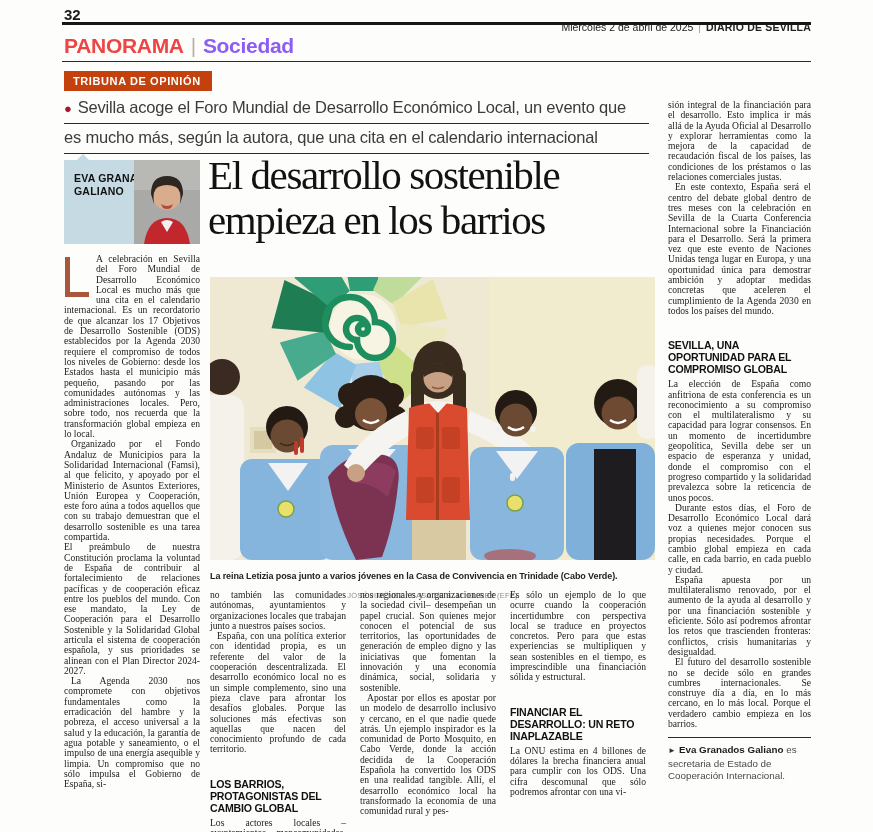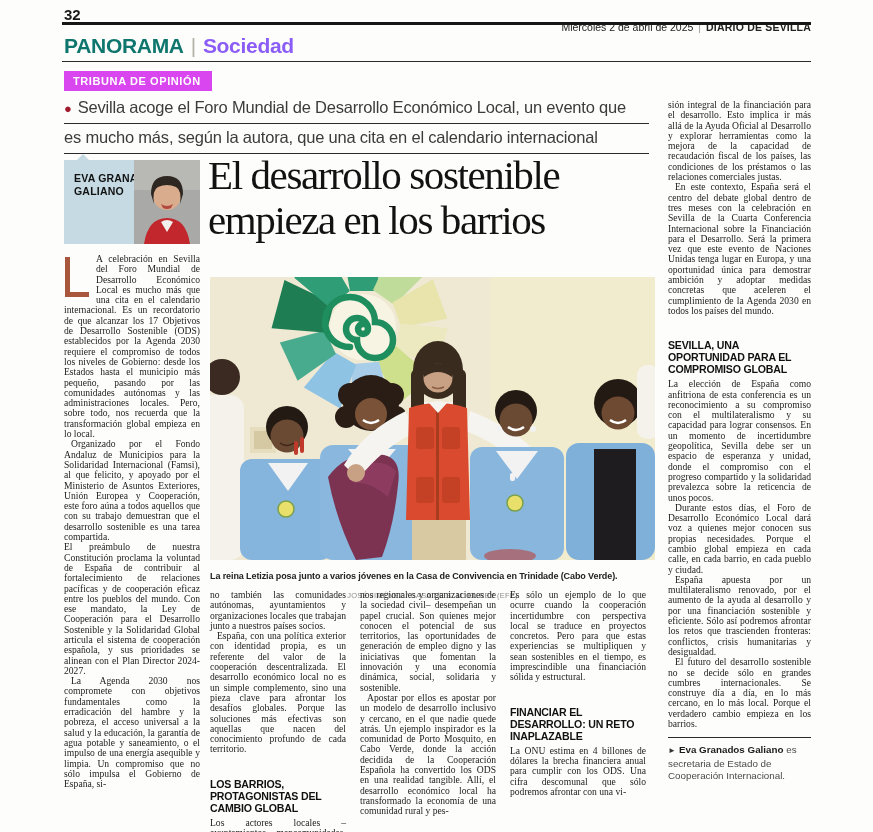--- a/index.html
+++ b/index.html
@@ -8,26 +8,26 @@
     position:relative; width:873px; height:832px; background:#fdfdfb;
     font-family:"Liberation Sans", sans-serif; color:#1a1a1a; overflow:hidden;
   }
   
   .pagenum { position:absolute; left:64px; top:6px; font-size:15px; font-weight:bold; letter-spacing:0; }
   .masthead { position:absolute; right:62px; top:9px; font-size:10.5px; color:#222;margin-top:12px; }
   .masthead .sep { color:#999; margin:0 5px; font-weight:normal; }
   .masthead .paper { font-weight:bold; letter-spacing:0.2px; }
   .rule-thick { position:absolute; left:62px; top:22px; width:749px; height:3px; background:#161616; }
   .section-row { position:absolute; left:64px; top:34px; font-size:21px; font-weight:bold; letter-spacing:-0.3px; }
-  .section-row .kicker-name { color:#0f766e; }
+  .section-row .kicker-name { color:#ef4444; }
   .section-row .sep { color:#b5b0a7; font-weight:normal; margin:0 7px; }
   .section-row .subsection { color:#8b5cf6; }
   .rule-thin { position:absolute; left:62px; top:61px; width:749px; height:1px; background:#2a2a2a; }
   
-  .badge { position:absolute; left:64px; top:71px; background:#d946ef; color:#fff;
+  .badge { position:absolute; left:64px; top:71px; background:#c2410c; color:#fff;
            font-size:11px; font-weight:bold; letter-spacing:0.6px; padding:4px 11px 4px 9px; }
   
   .standfirst { position:absolute; left:64px; top:94px; width:585px; }
   .standfirst .sline { font-size:16.5px; color:#3c3c3c; letter-spacing:-0.2px; padding:4px 0 6px 0; }
   .standfirst .bullet { color:#a11a2c; font-size:13px; margin-right:6px; }
   .standfirst .srule { height:1px; background:#2a2a2a; }
   
   .byline-box { position:absolute; left:64px; top:160px; width:136px; height:84px; background:#c5dae3; }
   .byline-notch { position:absolute; left:12px; top:-6px; width:0; height:0;
                   border-left:7px solid transparent; border-right:7px solid transparent;

